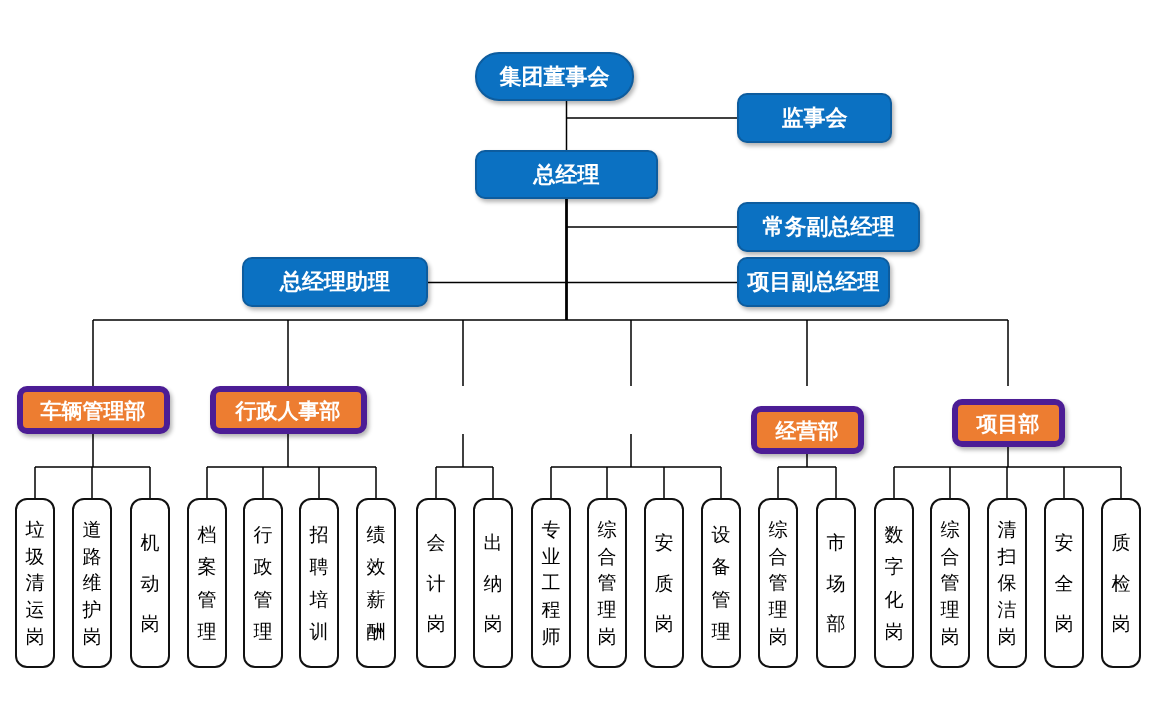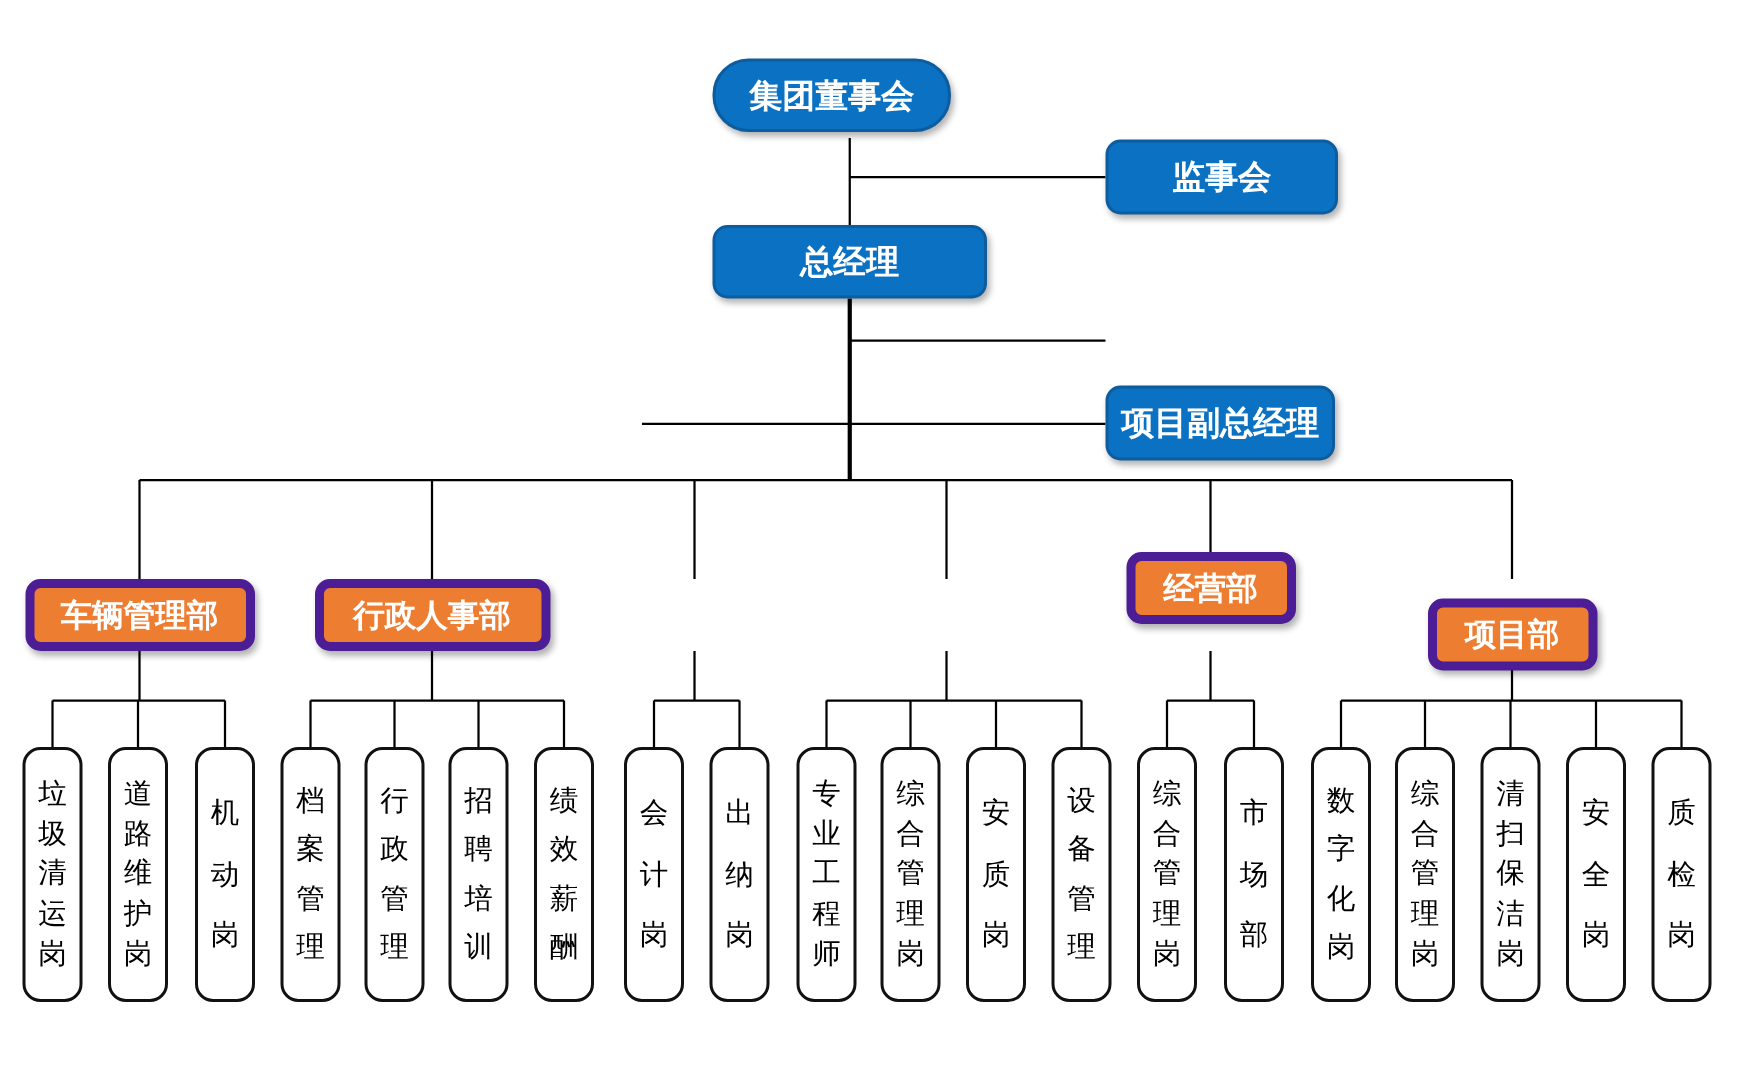--- a/index.html
+++ b/index.html
@@ -74,28 +74,34 @@
       <line x1="836" y1="467" x2="836" y2="498" stroke="#000000" stroke-width="1.5"></line>
       <line x1="1008" y1="320" x2="1008" y2="386" stroke="#000000" stroke-width="1.5"></line>
       <line x1="1008" y1="434" x2="1008" y2="467" stroke="#000000" stroke-width="1.5"></line>
       <line x1="894" y1="467" x2="1121" y2="467" stroke="#000000" stroke-width="1.5"></line>
       <line x1="894" y1="467" x2="894" y2="498" stroke="#000000" stroke-width="1.5"></line>
       <line x1="950" y1="467" x2="950" y2="498" stroke="#000000" stroke-width="1.5"></line>
       <line x1="1007" y1="467" x2="1007" y2="498" stroke="#000000" stroke-width="1.5"></line>
       <line x1="1064" y1="467" x2="1064" y2="498" stroke="#000000" stroke-width="1.5"></line>
       <line x1="1121" y1="467" x2="1121" y2="498" stroke="#000000" stroke-width="1.5"></line>
     </svg>
-    <div class="box blue" style="left: 475px; top: 39px; width: 159px; height: 49px; border-radius: 24px;">
+    <div class="box blue" style="left: 475px; top: 52px; width: 159px; height: 49px; border-radius: 24px;">
       <span>集团董事会</span>
     </div>
     <div class="box blue" style="left: 737px; top: 93px; width: 155px; height: 50px;">
       <span>监事会</span>
     </div>
     <div class="box blue" style="left: 475px; top: 150px; width: 183px; height: 49px; align-items: center;">
       <span>总经理</span>
+    </div>
+    <div class="box blue" style="left: 737px; top: 202px; width: 183px; height: 50px;">
+      <span>常务副总经理</span>
+    </div>
+    <div class="box blue" style="left: 242px; top: 257px; width: 186px; height: 50px;">
+      <span>总经理助理</span>
     </div>
     <div class="box blue" style="left: 737px; top: 257px; width: 153px; height: 50px;">
       <span>项目副总经理</span>
     </div>
     <div class="box orange" style="left: 16.5px; top: 386px; width: 153px; height: 48px;">
       <span>车辆管理部</span>
     </div>
     <div class="box leaf" style="left: 15px; top: 498px; width: 40px; height: 170px;">
       <span>垃</span>
       <span>圾</span>
@@ -170,21 +176,21 @@
       <span>安</span>
       <span>质</span>
       <span>岗</span>
     </div>
     <div class="box leaf" style="left: 701px; top: 498px; width: 40px; height: 170px;">
       <span>设</span>
       <span>备</span>
       <span>管</span>
       <span>理</span>
     </div>
-    <div class="box orange" style="left: 750.5px; top: 368px; width: 113px; height: 48px;">
+    <div class="box orange" style="left: 750.5px; top: 406px; width: 113px; height: 48px;">
       <span>经营部</span>
     </div>
     <div class="box leaf" style="left: 758px; top: 498px; width: 40px; height: 170px;">
       <span>综</span>
       <span>合</span>
       <span>管</span>
       <span>理</span>
       <span>岗</span>
     </div>
     <div class="box leaf" style="left: 816px; top: 498px; width: 40px; height: 170px;">

